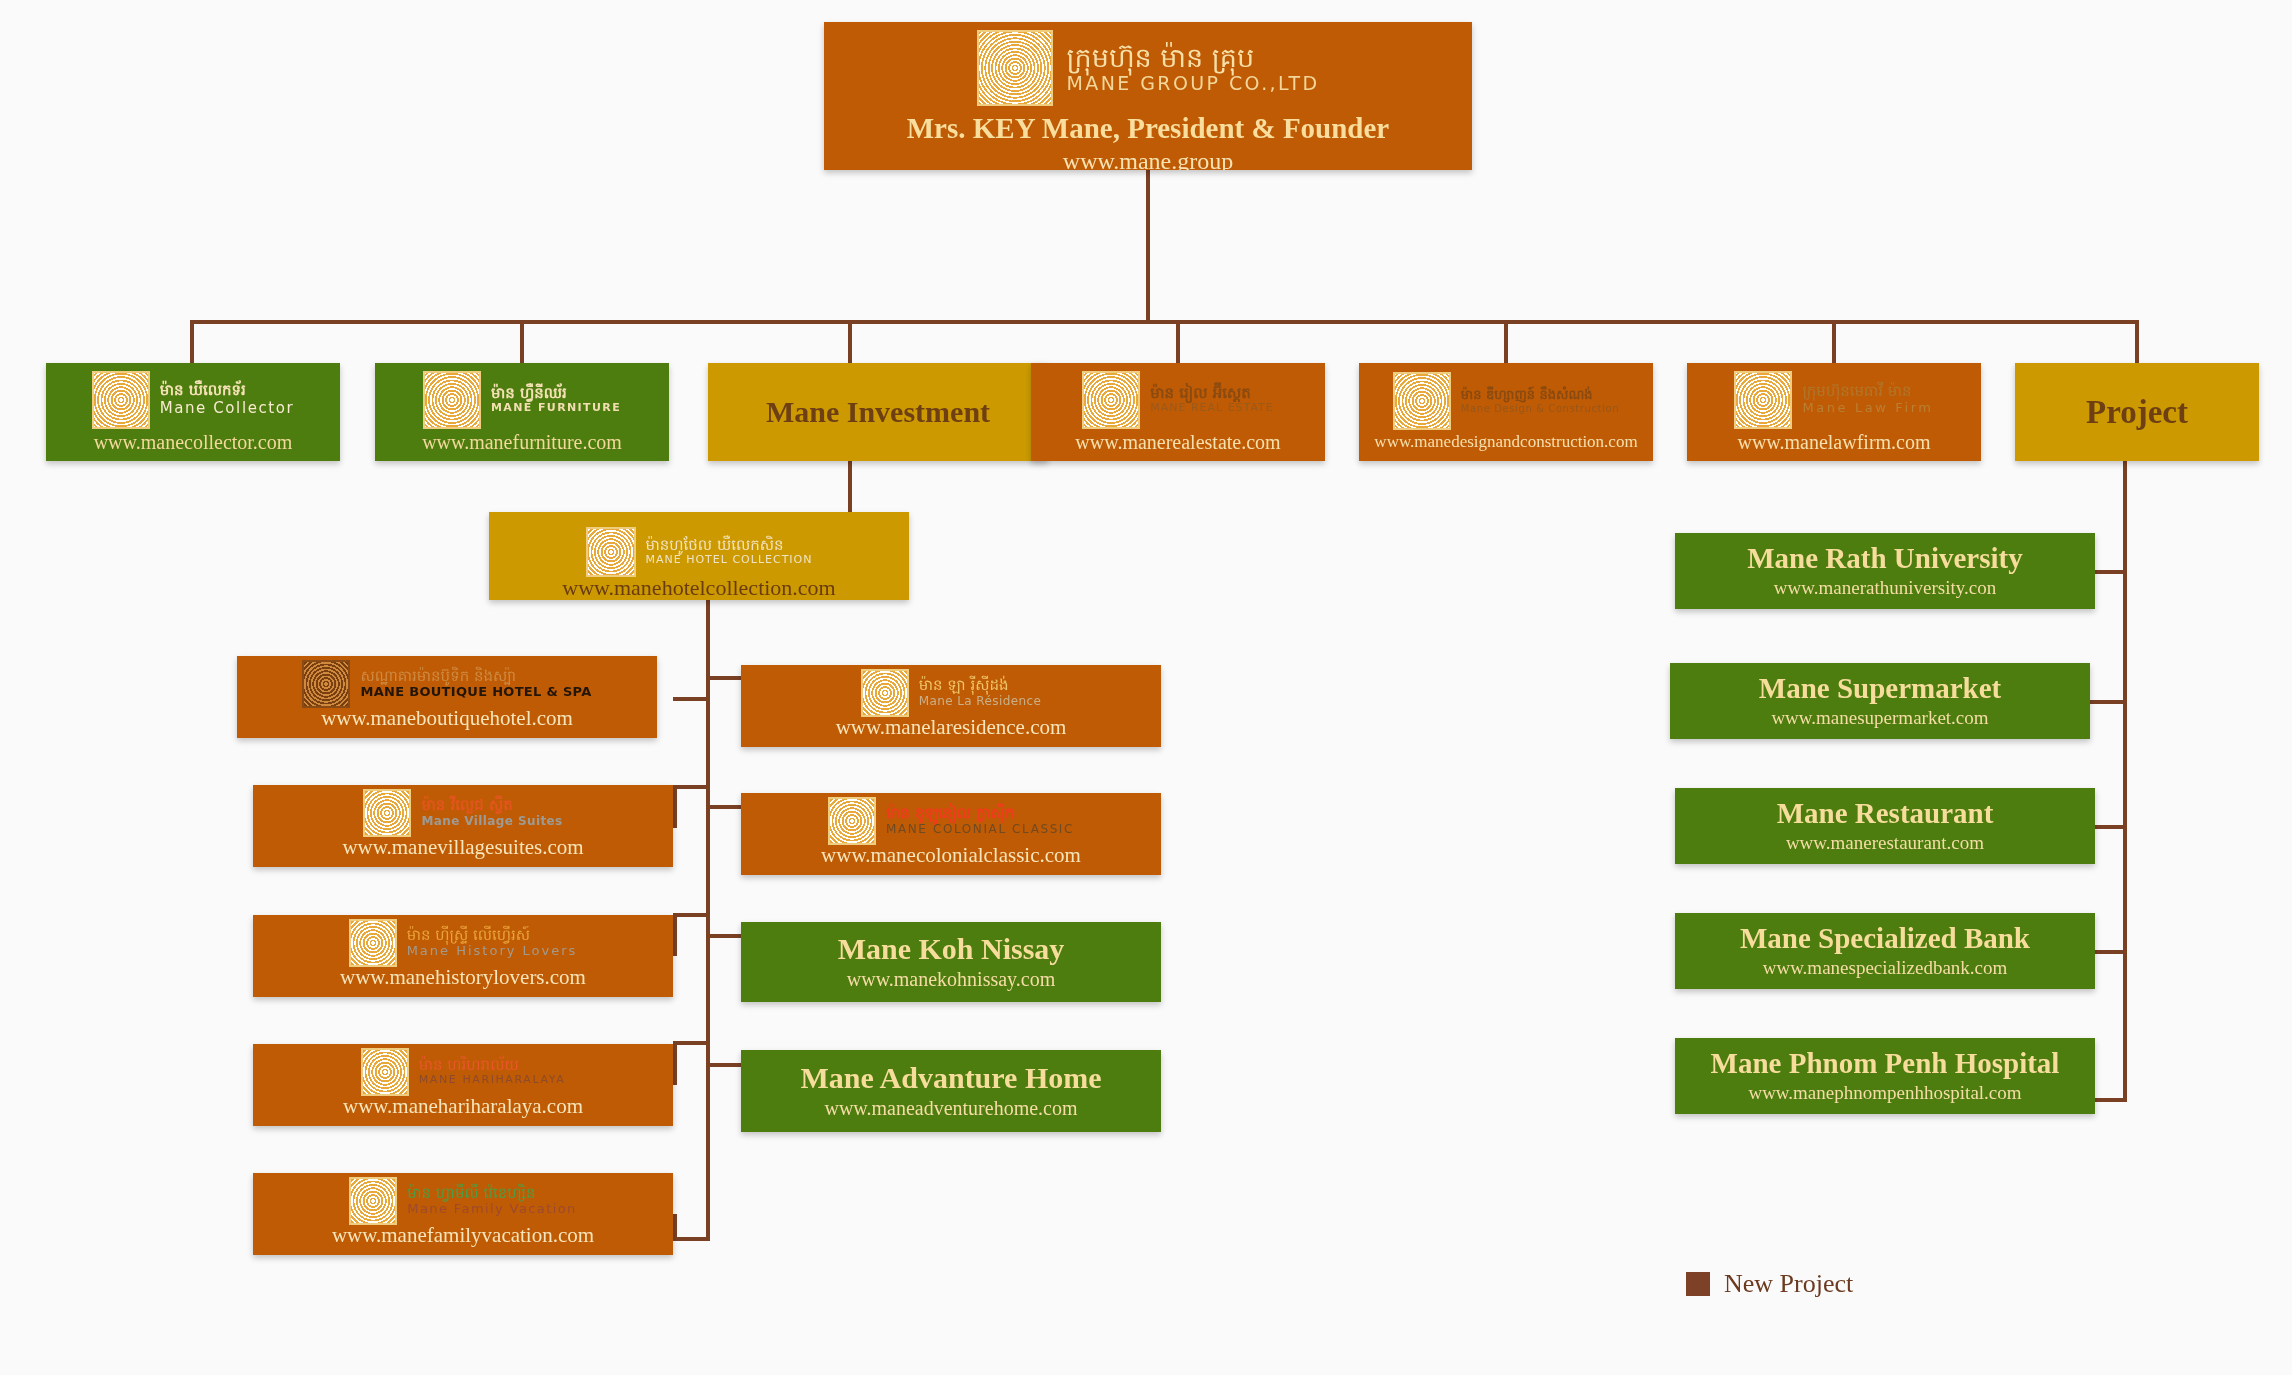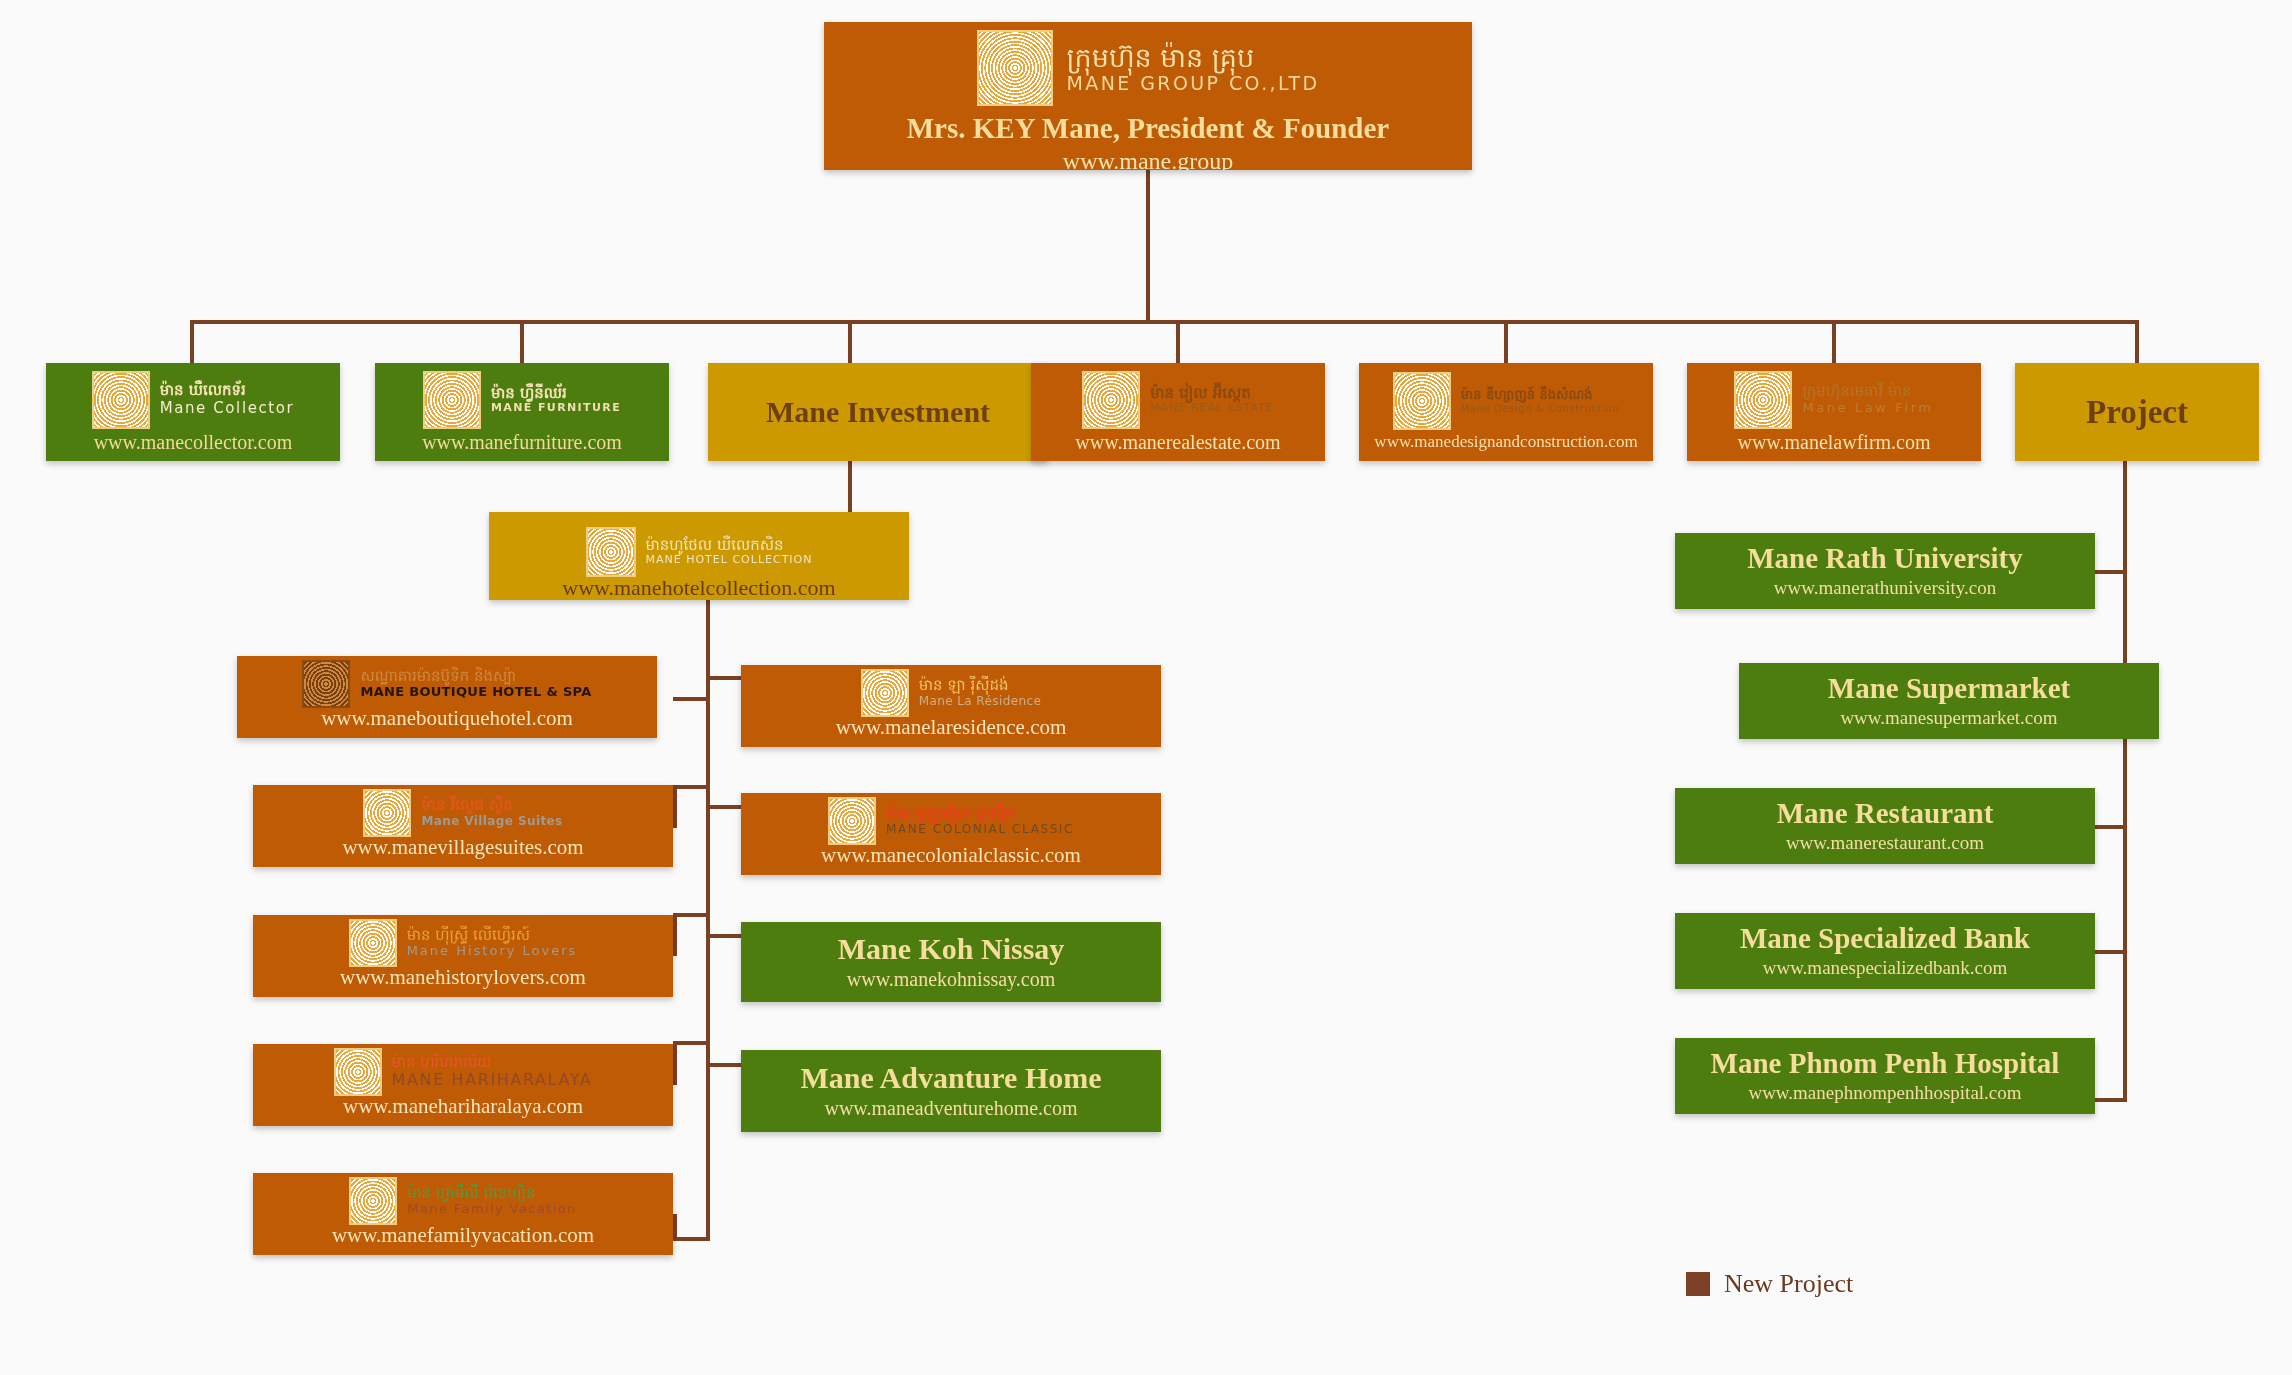--- a/index.html
+++ b/index.html
@@ -181,21 +181,21 @@
   #n-boutique .en { color: #231508; font-weight: bold; font-size: 13px; letter-spacing: 0.3px; }
   #n-boutique .logo { background: repeating-radial-gradient(circle at 50% 50%, #d08a3e 0px, #d08a3e 1.6px, #7a3f10 1.6px, #7a3f10 3.4px); border-color: #8a4a14; }
 
   #n-village .kh { color: #e2551e; font-weight: bold; }
   #n-village .en { color: #9d9b96; font-size: 12px; font-weight: bold; }
 
   #n-history .kh { color: #e8a33a; }
   #n-history .en { color: #a39a8c; font-size: 13px; letter-spacing: 2px; }
 
   #n-hariharalaya .kh { color: #e8562a; }
-  #n-hariharalaya .en { color: #8e4a2a; font-size: 16px; letter-spacing: 1.6px; }
+  #n-hariharalaya .en { color: #8e4a2a; font-size: 11px; letter-spacing: 1.6px; }
 
   #n-familyvac .kh { color: #4e9c43; }
   #n-familyvac .en { color: #9e4a2e; font-size: 13px; letter-spacing: 1.4px; }
 
   #n-laresidence .kh { color: #f0c46a; }
   #n-laresidence .en { color: #c9b089; font-size: 12px; }
 
   #n-colonial .kh { color: #ef3c1c; font-weight: bold; }
   #n-colonial .en { color: #6f4a22; font-size: 12px; letter-spacing: 1.6px; }
 
@@ -223,21 +223,21 @@
 
   #n-adventure { left: 741px; top: 1050px; width: 420px; height: 82px; }
   #n-adventure .ptitle { font-size: 30px; }
   #n-adventure .purl { font-size: 20px; }
 
   .projcard { width: 420px; height: 76px; }
   .projcard .ptitle { font-size: 29px; }
   .projcard .purl { font-size: 19px; }
 
   #n-university   { left: 1675px; top: 533px; }
-  #n-supermarket  { left: 1739px; top: 663px; }
+  #n-supermarket  { left: 1670px; top: 663px; }
   #n-restaurant   { left: 1675px; top: 788px; }
   #n-bank         { left: 1675px; top: 913px; }
   #n-hospital     { left: 1675px; top: 1038px; }
 
   
   #legend {
     position: absolute;
     left: 1686px; top: 1269px;
     display: flex; align-items: center; gap: 14px;
     z-index: 4;

